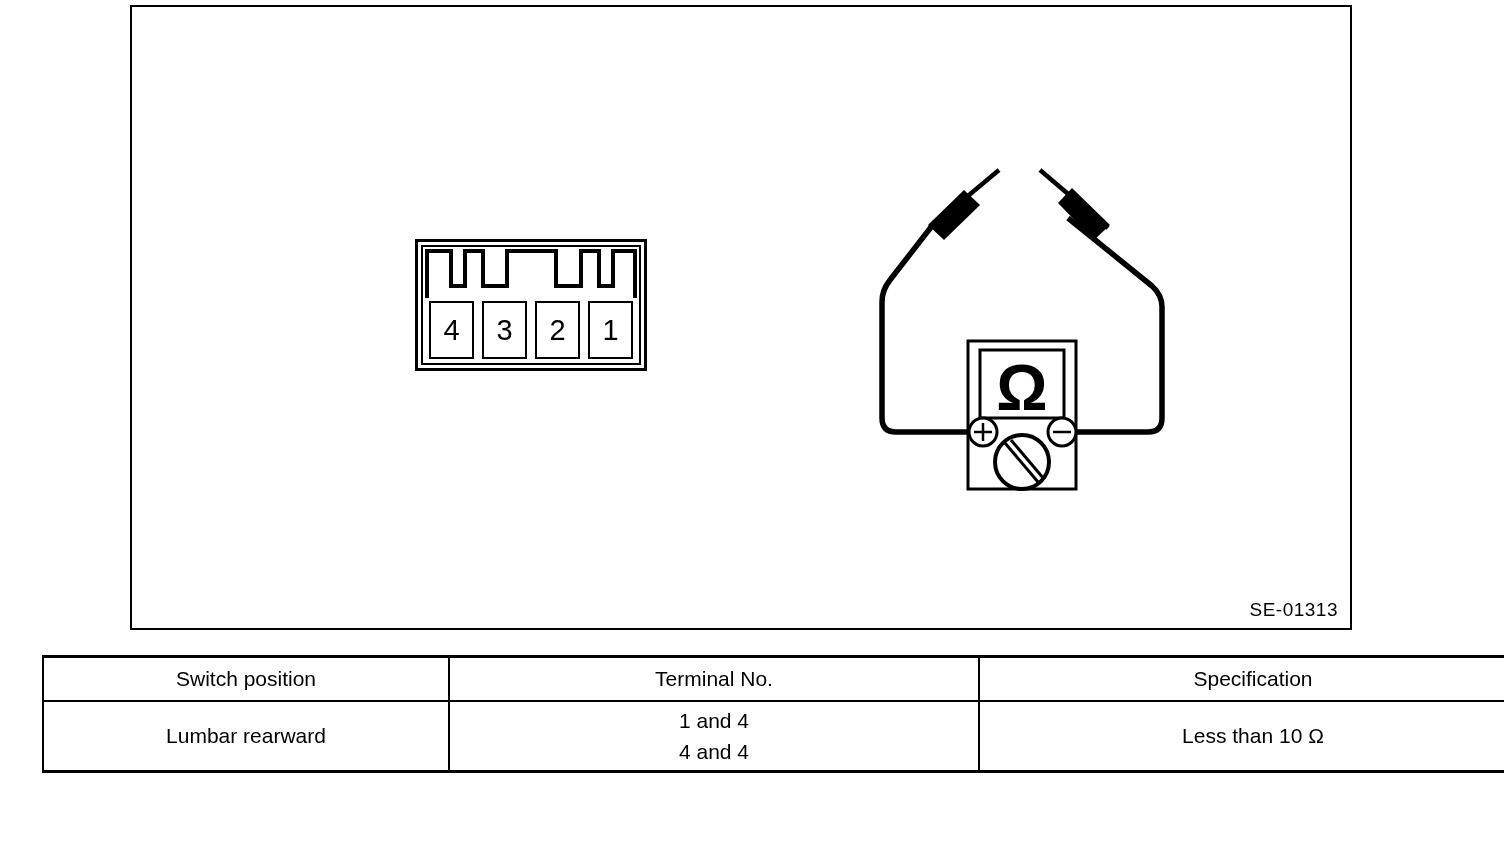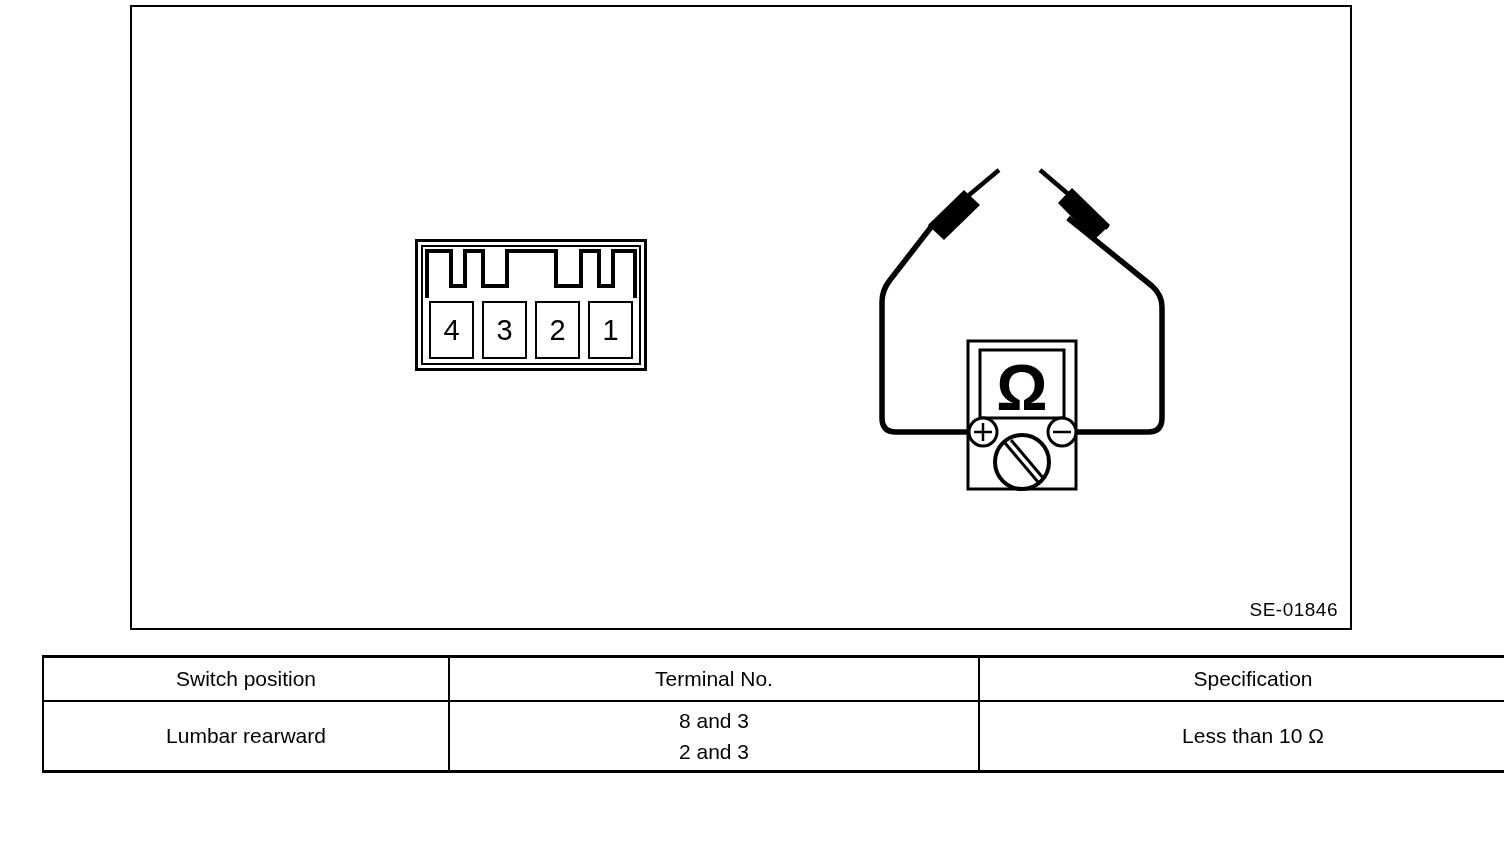--- a/index.html
+++ b/index.html
@@ -209,39 +209,39 @@
       </g>
 
       <g>
         <circle cx="150" cy="300" r="27" fill="#fff" stroke="#000" stroke-width="4"></circle>
         <line x1="133" y1="281" x2="166" y2="320" stroke="#000" stroke-width="3"></line>
         <line x1="139" y1="278" x2="172" y2="317" stroke="#000" stroke-width="3"></line>
       </g>
     </svg>
   </div>
 
-  <div id="reference-code">SE-01846</div>
+  <div id="reference-code">SE-01313</div>
 </div>
 
 <table id="spec-table">
   <colgroup>
     <col class="c1">
       <col class="c2">
       <col class="c3">
   </colgroup>
   <thead>
     <tr>
       <th>Switch position</th>
       <th>Terminal No.</th>
       <th>Specification</th>
     </tr>
   </thead>
   <tbody>
     <tr>
       <td>Lumbar rearward</td>
       <td class="terminal-pair">
-        <span>8 and 3</span>
-        <span>2 and 3</span>
+        <span>1 and 4</span>
+        <span>4 and 4</span>
       </td>
       <td>Less than 10 Ω</td>
     </tr>
   </tbody>
 </table>
 
 </body></html>

